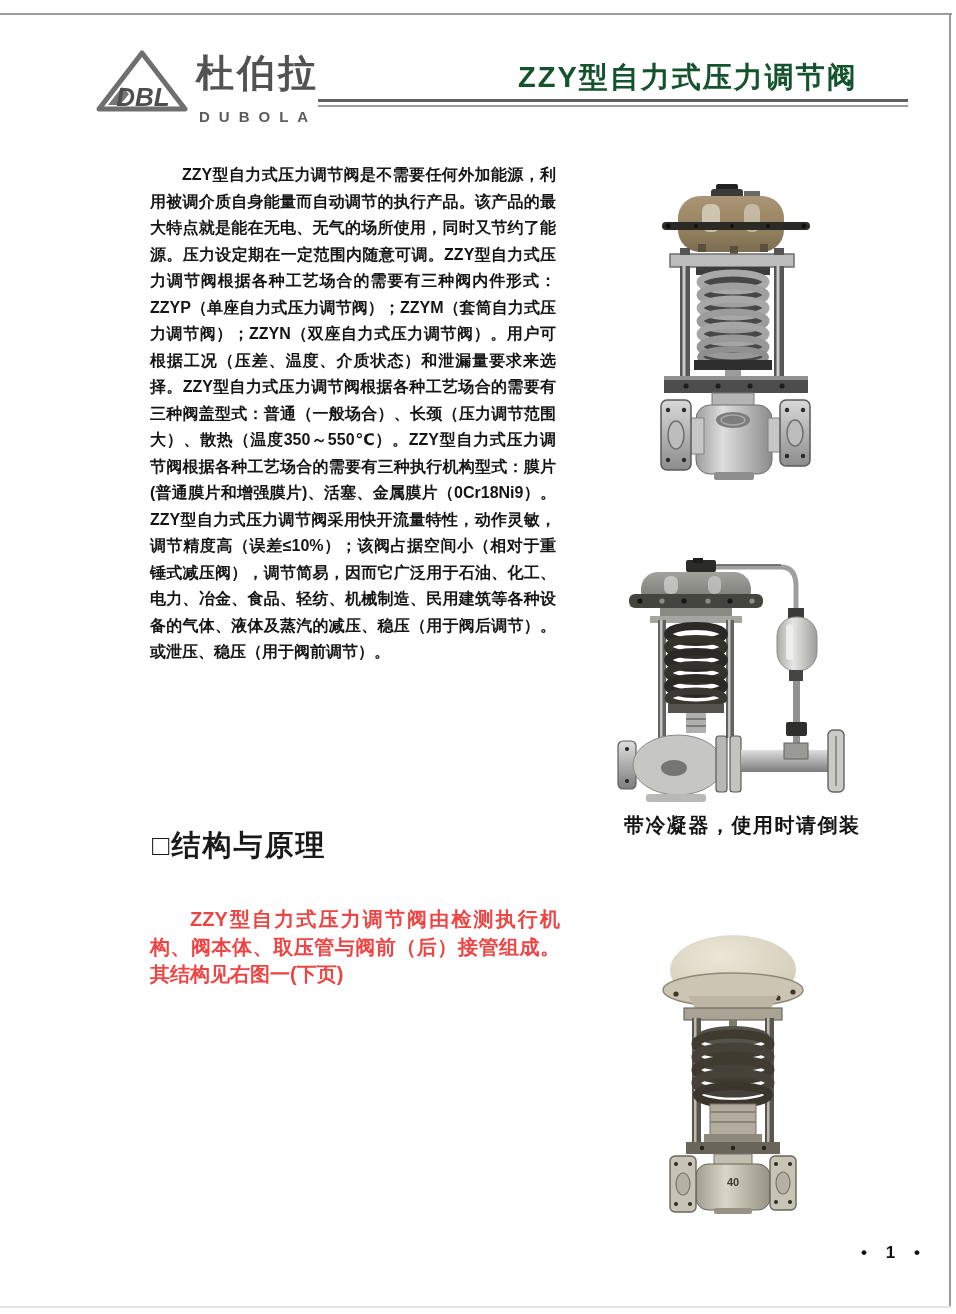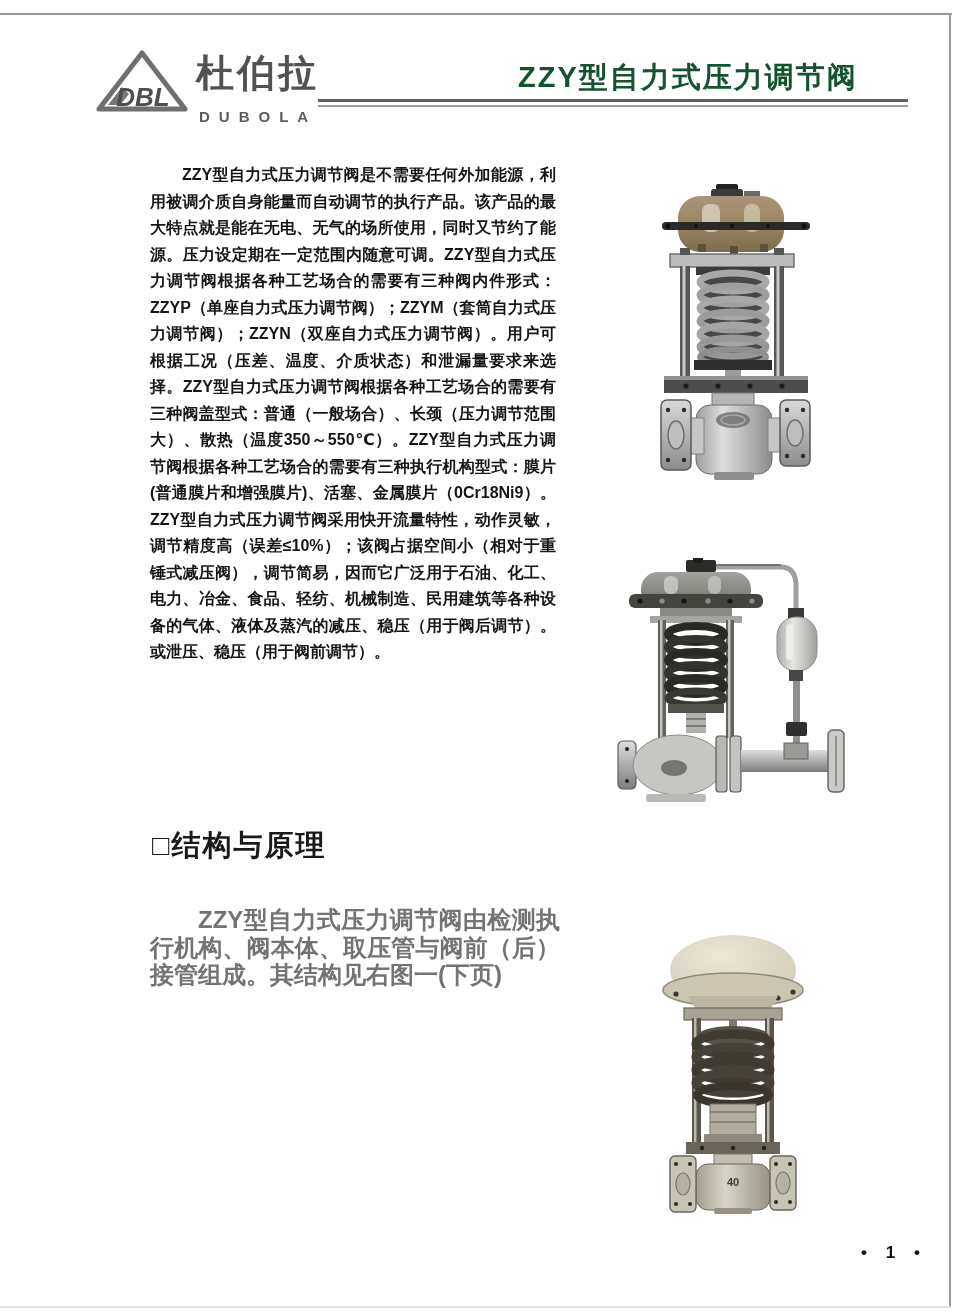--- a/index.html
+++ b/index.html
@@ -19,22 +19,22 @@
     font-weight:700;color:#14532d;letter-spacing:2px;white-space:nowrap;}
   .rule-dark{position:absolute;left:318px;top:99px;width:590px;height:3px;background:#606060;}
   .rule-light{position:absolute;left:318px;top:105px;width:590px;height:2px;background:#9c9c9c;}
 
   
   .body-text{position:absolute;left:150px;top:162px;width:406px;font-size:16px;line-height:26.5px;
     font-weight:700;color:#151515;text-align:justify;}
   .body-text p{margin:0;text-indent:2em;}
   .section-heading{position:absolute;left:152px;top:826px;font-size:29px;font-weight:700;
     color:#1a1a1a;letter-spacing:2px;}
-  .section-paragraph{position:absolute;left:150px;top:906px;width:410px;font-size:24px;line-height:27.5px;
-    font-weight:700;color:#737373;text-align:justify;}
+  .section-paragraph{position:absolute;left:150px;top:906px;width:410px;font-size:20px;line-height:27.5px;
+    font-weight:700;color:#ef4444;text-align:justify;}
   .section-paragraph p{margin:0;text-indent:2em;}
 
   
   .valve1{position:absolute;left:656px;top:184px;width:160px;height:298px;}
   .valve2{position:absolute;left:616px;top:558px;width:230px;height:248px;}
   .valve3{position:absolute;left:658px;top:932px;width:150px;height:282px;}
   .photo-caption{position:absolute;left:624px;top:812px;font-size:20px;font-weight:700;
     color:#141414;letter-spacing:1.5px;white-space:nowrap;}
 
   
@@ -227,20 +227,21 @@
     <ellipse cx="58" cy="210" rx="13" ry="8" fill="#757572"></ellipse>
     <rect x="100" y="178" width="11" height="56" rx="3" fill="#b7b7b4" stroke="#5a5a57" stroke-width="1.2"></rect>
     <rect x="114" y="178" width="11" height="56" rx="3" fill="#c3c3c0" stroke="#5a5a57" stroke-width="1.2"></rect>
     <rect x="125" y="192" width="90" height="22" fill="url(#g2pipe)"></rect>
     <rect x="168" y="185" width="24" height="16" fill="#9a9a97" stroke="#60605d" stroke-width="1"></rect>
     <rect x="212" y="172" width="16" height="62" rx="5" fill="#cacac7" stroke="#636360" stroke-width="1.4"></rect>
     <line x1="220" y1="178" x2="220" y2="228" stroke="#8f8f8c" stroke-width="2"></line>
     <rect x="30" y="236" width="60" height="8" rx="3" fill="#b9b9b6"></rect>
   </svg>
 
+  <div class="photo-caption">带冷凝器，使用时请倒装</div>
 
   <svg class="valve3" viewBox="0 0 150 282">
     <defs>
       <radialGradient id="g3dome" cx="0.4" cy="0.3" r="0.9">
         <stop offset="0" stop-color="#ebe6d6"></stop>
           <stop offset="0.7" stop-color="#d6d0bd"></stop>
           <stop offset="1" stop-color="#b6af9a"></stop>
       </radialGradient>
       <linearGradient id="g3metal" x1="0" y1="0" x2="1" y2="0">
         <stop offset="0" stop-color="#a19d8f"></stop>

